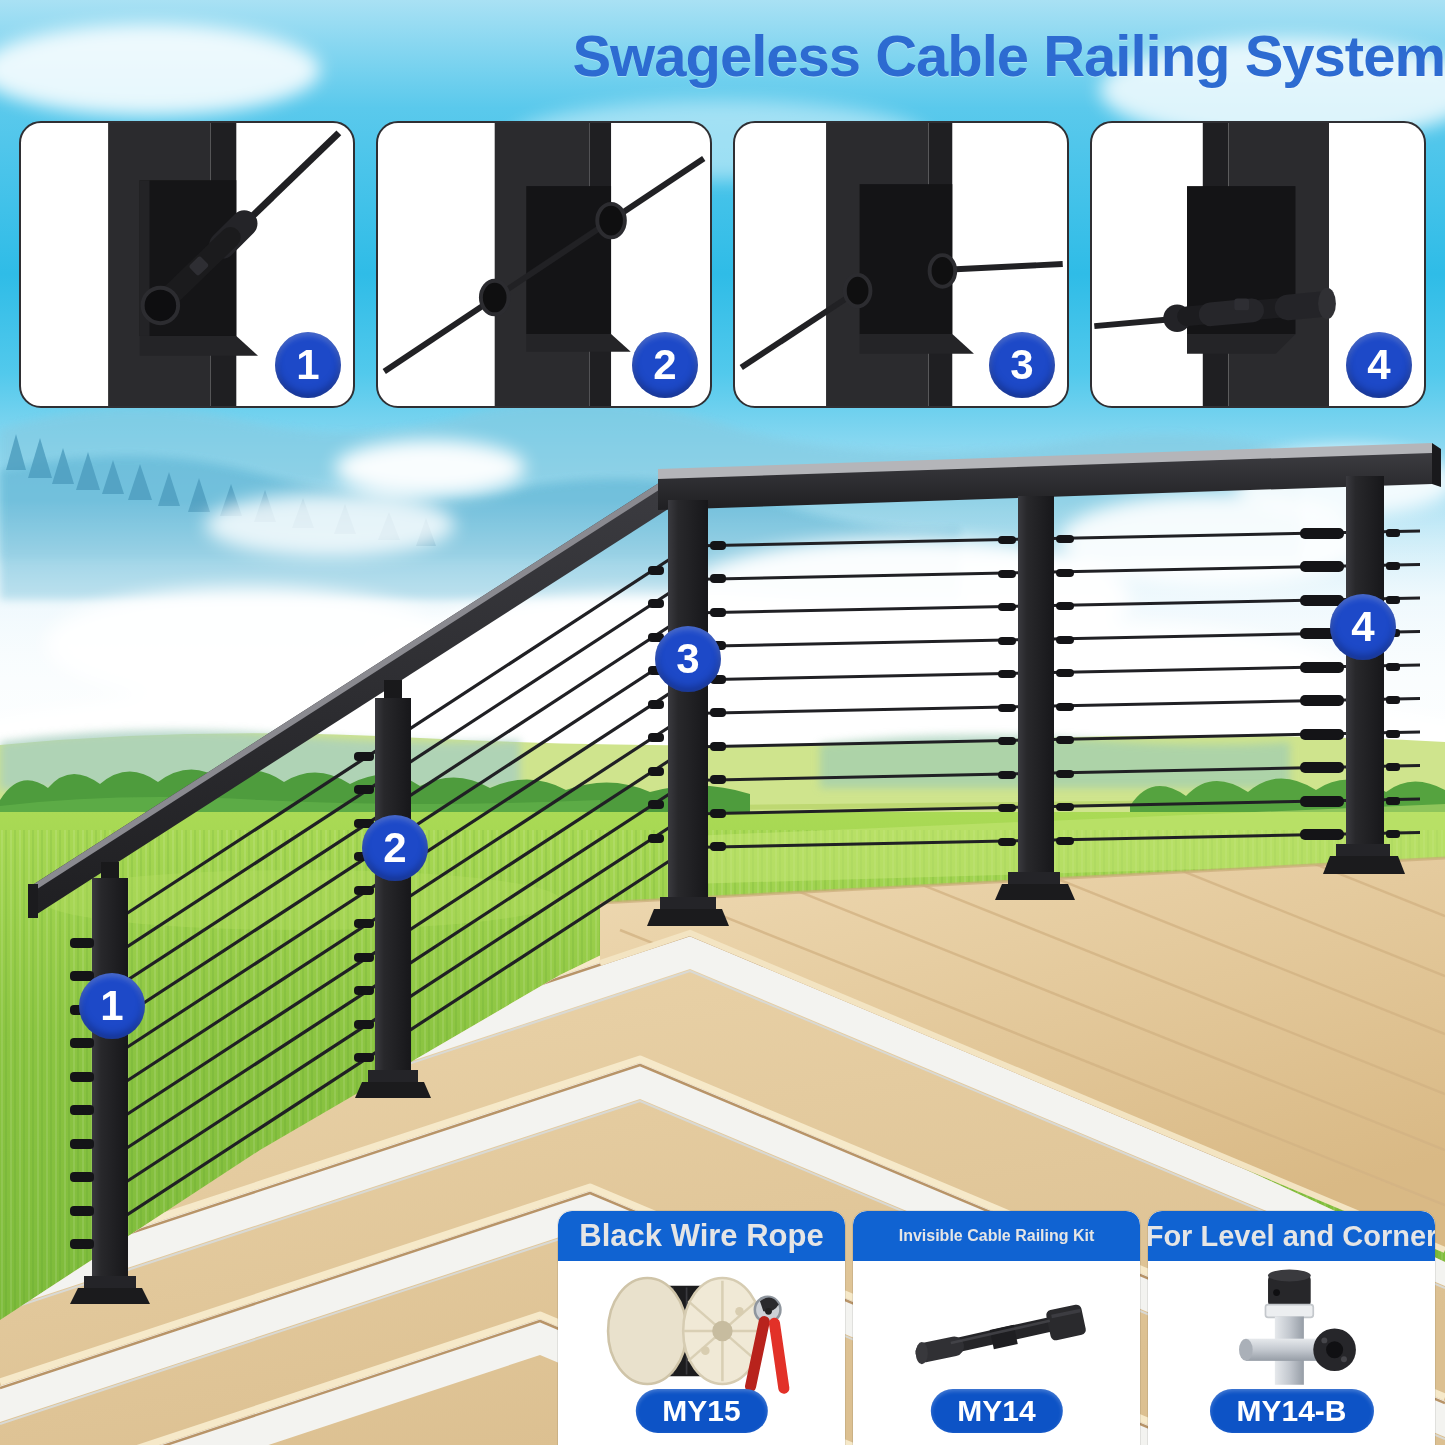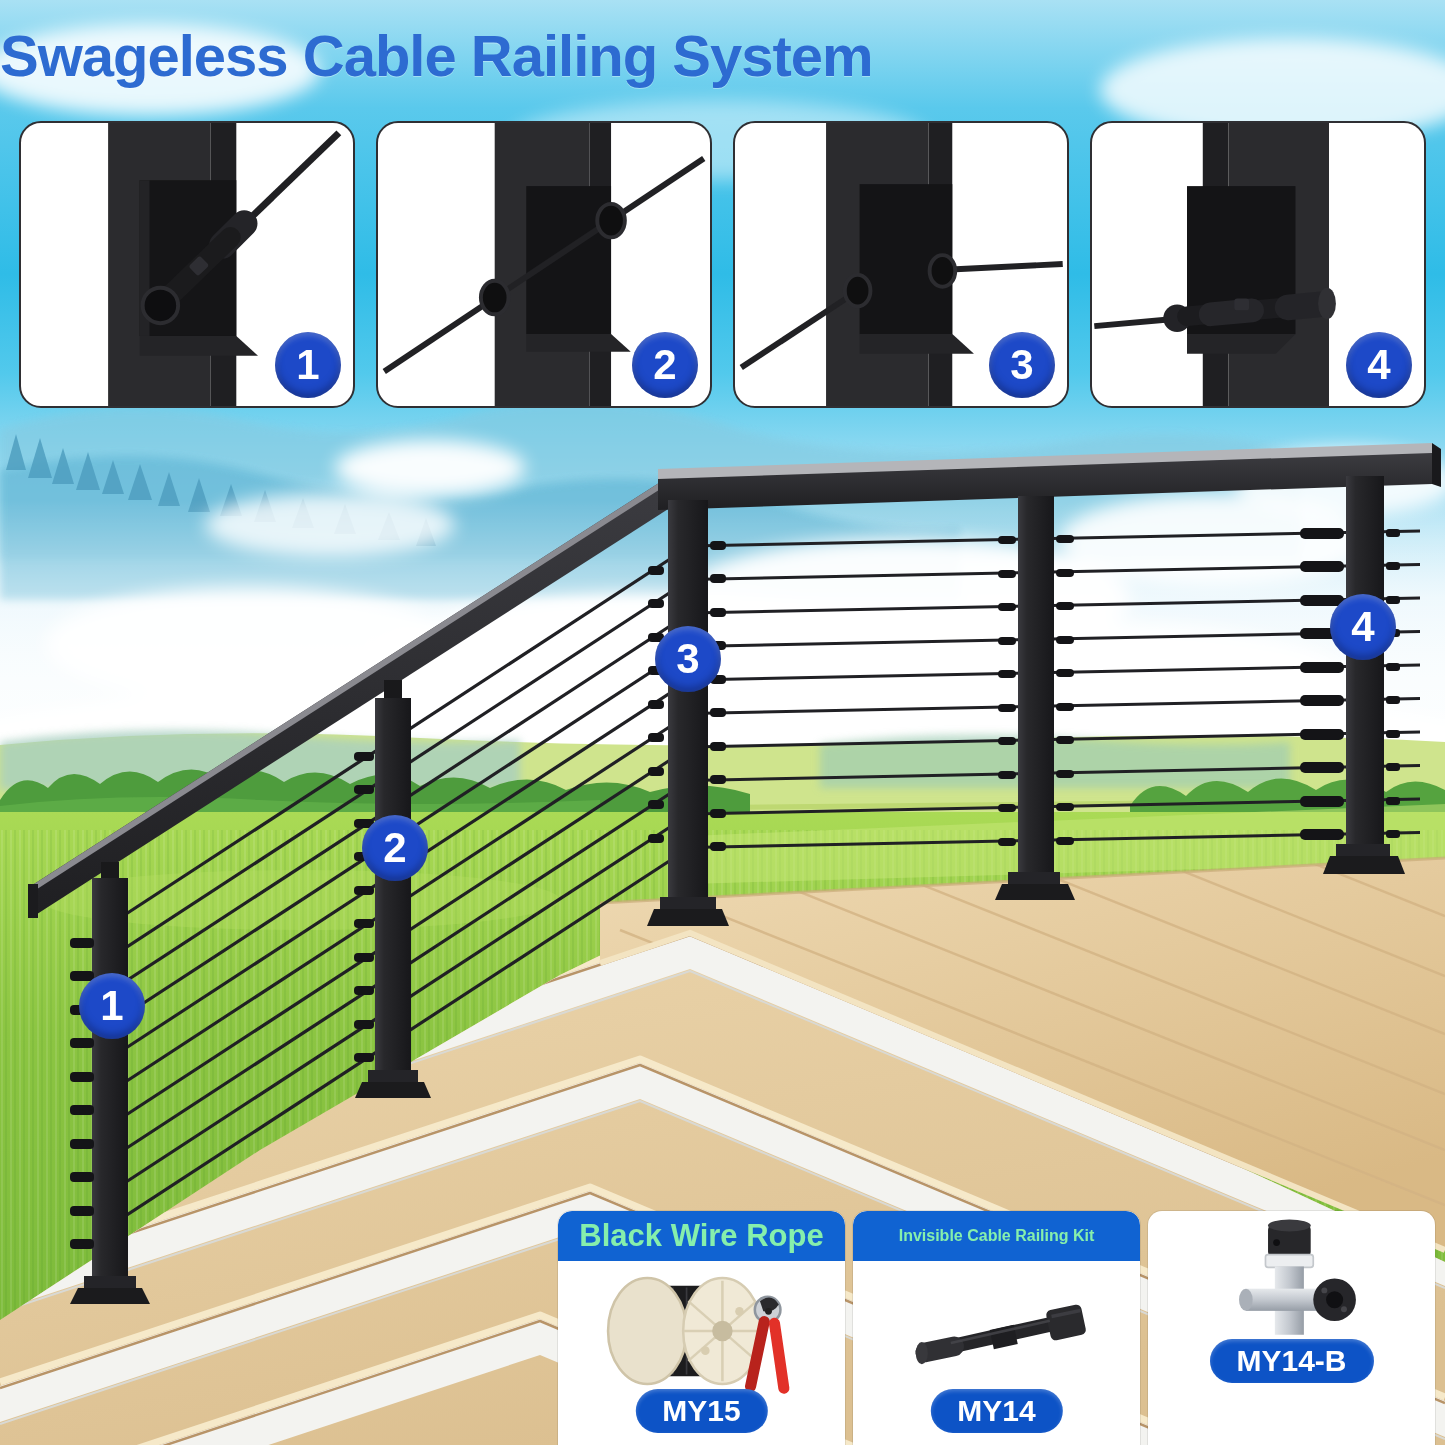--- a/index.html
+++ b/index.html
@@ -3,21 +3,21 @@
 <meta charset="utf-8">
 <style>
   html,body{margin:0;padding:0;background:#dfeef5;}
   .stage{
     position:relative;width:1445px;height:1445px;overflow:hidden;
     font-family:"Liberation Sans",sans-serif;
     background:#bfe6f4;
   }
   .scene{position:absolute;left:0;top:0;width:1445px;height:1445px;display:block;}
   .title{
-    position:absolute;left:0;top:22px;width:100%;text-align:left;
+    position:absolute;left:0;top:22px;width:100%;text-align:right;
     font-size:58px;font-weight:bold;letter-spacing:-1px;color:var(--title,#2d6bd1);
     text-shadow:0 1px 0 rgba(255,255,255,.35);
   }
   .panels-row{position:absolute;left:19px;top:121px;display:flex;gap:21px;}
   .panel{
     position:relative;width:336px;height:287px;background:#ffffff;
     border:2px solid #2f2f33;border-radius:22px;box-sizing:border-box;overflow:hidden;
   }
   .panel svg{position:absolute;left:0;top:0;}
   .badge{
@@ -28,21 +28,21 @@
     color:#ffffff;font-size:42px;font-weight:bold;line-height:1;
   }
   .panel .badge{right:12px;bottom:8px;}
   .scene-badge{position:absolute;}
   .product-boxes{position:absolute;left:558px;top:1211px;display:flex;gap:8px;}
   .product-box{
     width:287px;height:260px;border-radius:14px;background:#ffffff;
     box-shadow:0 0 0 1px rgba(0,0,0,.08);overflow:hidden;display:flex;flex-direction:column;
   }
   .box-header{
-    background:var(--box_header,#1063d2);color:#86efac;font-weight:bold;
+    background:var(--box_header,#1063d2);color:#e5e5e5;font-weight:bold;
     height:50px;display:flex;align-items:center;justify-content:center;
     font-size:31px;white-space:nowrap;border-radius:14px 14px 0 0;
   }
   .product-box:nth-child(2) .box-header{font-size:16px;}
   .product-box:nth-child(3) .box-header{font-size:29px;}
   .box-body{position:relative;flex:1;display:flex;flex-direction:column;align-items:center;}
   .box-body svg{margin-top:6px;}
   .code-pill{
     position:absolute;left:50%;transform:translateX(-50%);top:128px;
     background:var(--code_pill,#0d53c6);color:#fff;font-weight:bold;font-size:30px;
@@ -508,20 +508,21 @@
           <ellipse cx="40" cy="101" rx="7" ry="13" fill="#38383c"></ellipse>
           <rect x="188" y="47" width="42" height="36" rx="6" fill="#2a2a2d" transform="rotate(-12 209 65)"></rect>
           <line x1="192" y1="58" x2="226" y2="51" stroke="#3c3c41" stroke-width="4"></line>
           <line x1="74" y1="89" x2="190" y2="63" stroke="#47474c" stroke-width="3" opacity="0.8"></line>
         </svg>
         <div class="code-pill">MY14</div>
       </div>
     </div>
 
     <div class="product-box">
+      <div class="box-header">For Level and Corner</div>
       <div class="box-body">
         <svg width="255" height="128" viewBox="0 0 255 150">
           <defs>
             <linearGradient id="silverV" x1="0" y1="0" x2="1" y2="0">
               <stop offset="0" stop-color="#e6e9ec"></stop>
                 <stop offset="0.5" stop-color="#c3c8cf"></stop>
                 <stop offset="1" stop-color="#969da6"></stop>
             </linearGradient>
             <linearGradient id="silverH" x1="0" y1="0" x2="0" y2="1">
               <stop offset="0" stop-color="#e6e9ec"></stop>

